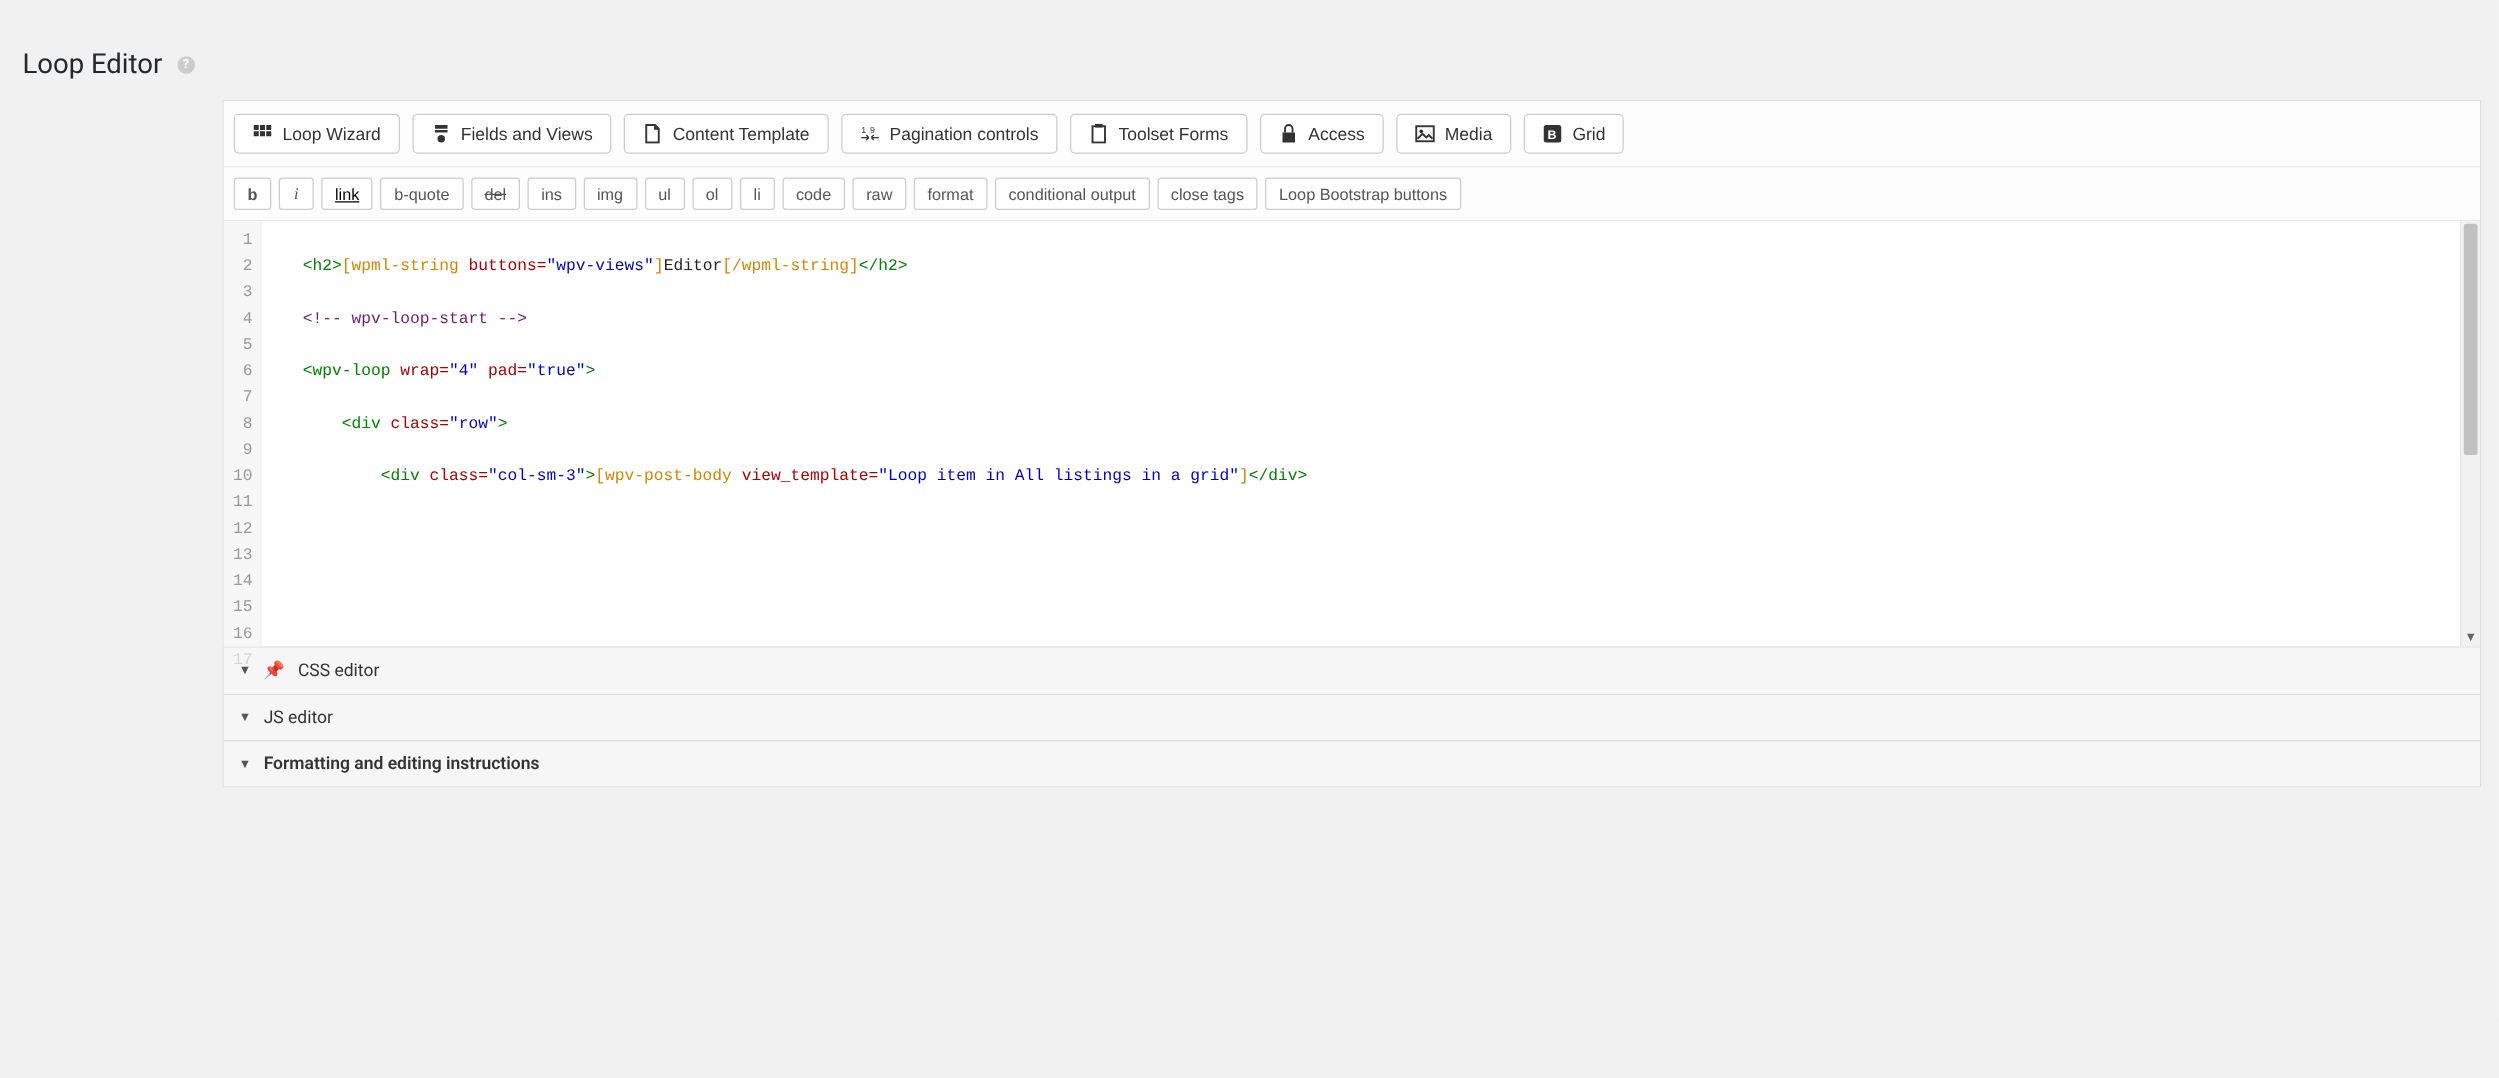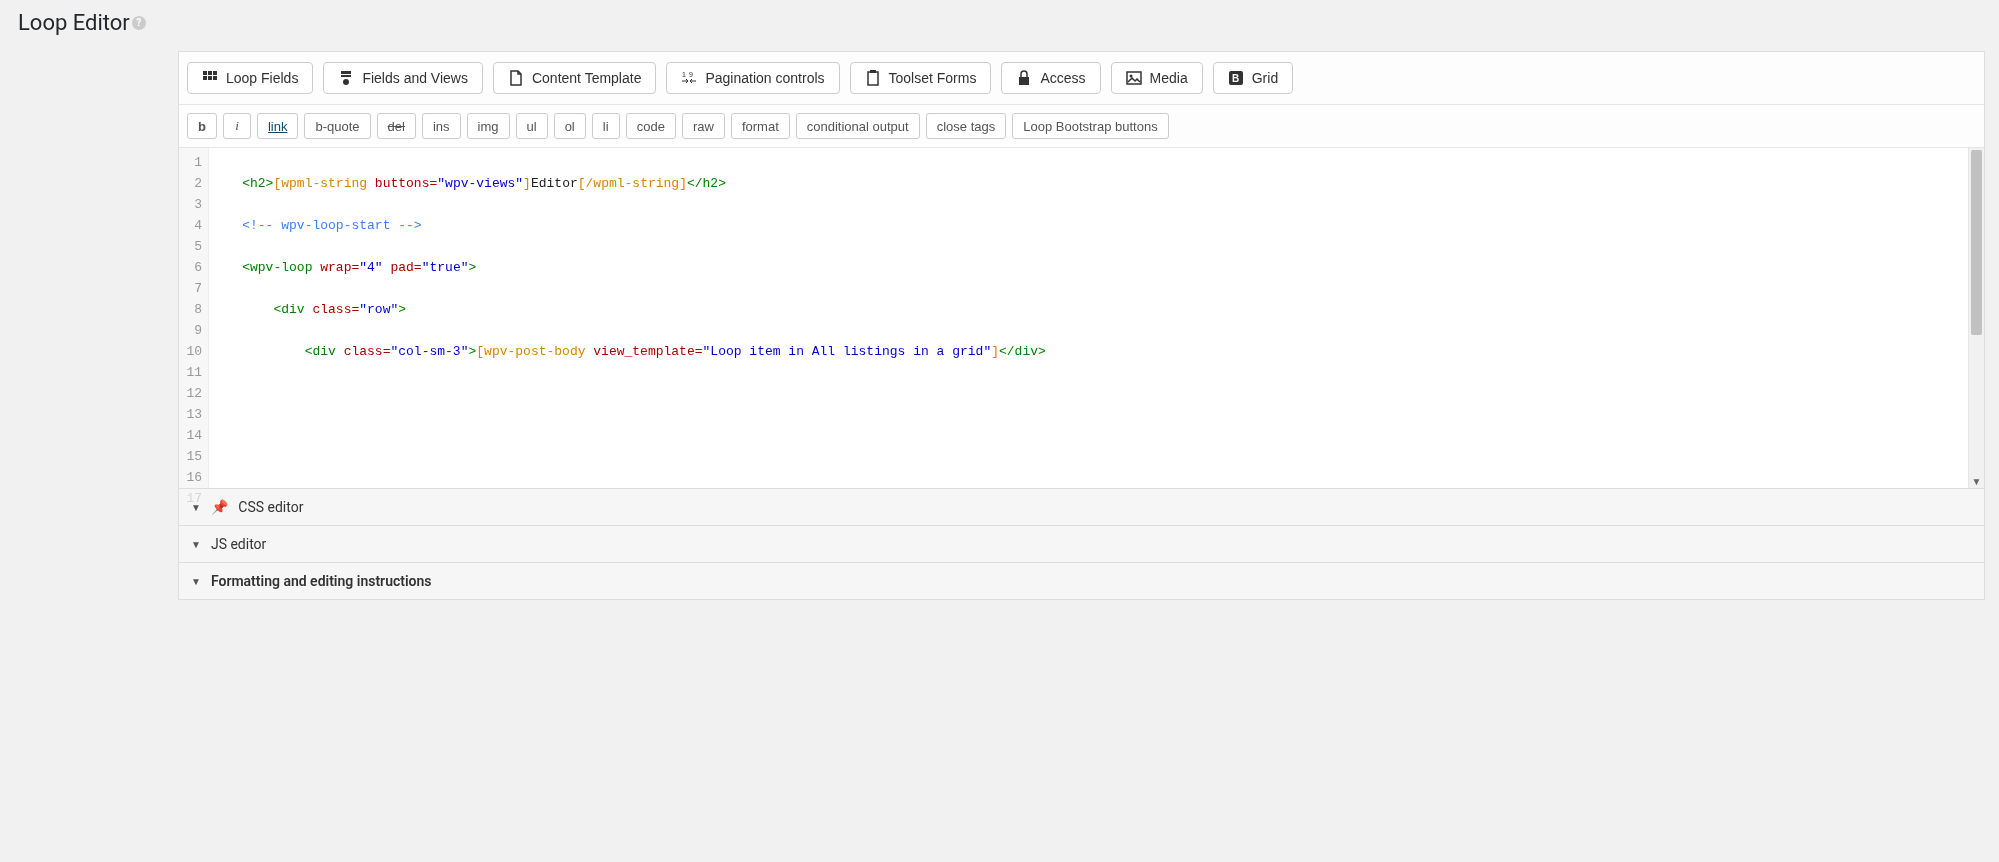--- a/index.html
+++ b/index.html
@@ -1,49 +1,49 @@
 <!DOCTYPE html>
 <html><head>
 <meta charset="utf-8">
 <style>
 * { box-sizing: border-box; margin: 0; padding: 0; }
 body { font-family: -apple-system, BlinkMacSystemFont, "Segoe UI", Roboto, Helvetica, Arial, sans-serif; background: #f1f1f1; color: #333; font-size: 13px; }
 
 .page { padding: 10px 0 0 18px; }
-.page-title { font-size: 22px; font-weight: 400; color: #23282d; display: flex; align-items: center; gap: 2px; margin-bottom: 16px; }
+.page-title { font-size: 22px; font-weight: 400; color: #23282d; display: flex; align-items: center; gap: 12px; margin-bottom: 16px; margin-top: 29px; }
 .help-circle { width: 14px; height: 14px; border-radius: 50%; background: #ccc; color: #fff; font-size: 10px; display: inline-flex; align-items: center; justify-content: center; font-weight: bold; }
 
 .panel { margin-left: 160px; margin-right: 14px; border: 1px solid #ddd; background: #fdfdfd; }
 
 .toolbar-row { padding: 10px 8px; display: flex; flex-wrap: wrap; gap: 10px; border-bottom: 1px solid #e5e5e5; background: #fdfdfd; }
 .big-btn { background: #fff; border: 1px solid #ccc; border-radius: 4px; padding: 7px 14px; font-size: 14px; color: #333; display: inline-flex; align-items: center; gap: 8px; cursor: pointer; }
 .big-btn svg, .big-btn .ic { width: 16px; height: 16px; flex: none; }
 
 .qt-row { padding: 8px 8px; display: flex; flex-wrap: wrap; gap: 6px; border-bottom: 1px solid #e5e5e5; background: #fdfdfd; }
 .qt-btn { background: #fff; border: 1px solid #ccc; border-radius: 3px; padding: 4px 10px; font-size: 13px; color: #555; cursor: pointer; min-width: 28px; text-align: center; }
 .qt-btn.b { font-weight: bold; }
 .qt-btn.i { font-style: italic; font-family: Georgia, serif; }
-.qt-btn.link { text-decoration: underline; color: #0c4a6e; }
+.qt-btn.link { text-decoration: underline; color: #000000; }
 .qt-btn.del { text-decoration: line-through; }
 
 .code-wrap { display: flex; background: #fff; height: 340px; position: relative; }
 .gutter { width: 30px; background: #f7f7f7; text-align: right; color: #999; font-family: "Courier New", monospace; font-size: 13px; line-height: 21px; padding: 4px 6px 4px 0; border-right: 1px solid #eee; user-select: none; }
 .code { flex: 1; font-family: "Courier New", monospace; font-size: 13px; line-height: 21px; padding: 4px 2px; overflow: hidden; white-space: pre; color: #333; }
 .scroll-track { width: 16px; background: #f1f1f1; border-left: 1px solid #e5e5e5; position: relative; }
 .scroll-thumb { position: absolute; left: 2px; right: 2px; top: 2px; height: 185px; background: #c1c1c1; border-radius: 2px; }
 .scroll-arrow { position: absolute; left: 0; right: 0; text-align: center; color: #666; font-size: 10px; }
 .scroll-arrow.down { bottom: 1px; }
 
 
 .t-orange { color: #d58500; }
 .t-green { color: #008000; margin-top: 22px; }
 .t-red { color: #aa0000; }
 .t-darkred { color: #b35000; }
 .t-blue { color: #0000cc; }
-.t-grey { color: #3b82f6; text-align: right; }
+.t-grey { color: #701a75; text-align: right; }
 .t-black { color: #222; }
 
 .acc { border-top: 1px solid #ddd; background: #f6f6f6; display: flex; align-items: center; padding: 10px 12px; gap: 10px; font-size: 14px; color: #333; }
 .acc .caret { font-size: 10px; color: #555; }
 .acc .pin { color: #2e8b2e; font-size: 14px; }
 .acc.bold { font-weight: 600; }
 
 .cutoff { height: 18px; overflow: hidden; opacity: 0.35; }
 </style>
 </head>
@@ -60,21 +60,21 @@
     <div class="toolbar-row">
       <button class="big-btn">
         <svg class="ic" viewBox="0 0 16 16">
             <rect x="1" y="1" width="4" height="4" fill="#333"></rect>
             <rect x="6" y="1" width="4" height="4" fill="#333"></rect>
             <rect x="11" y="1" width="4" height="4" fill="#333"></rect>
             <rect x="1" y="6" width="4" height="4" fill="#333"></rect>
             <rect x="6" y="6" width="4" height="4" fill="#333"></rect>
             <rect x="11" y="6" width="4" height="4" fill="#333"></rect>
           </svg>
-        <span>Loop Fields</span>
+        <span>Loop Wizard</span>
       </button>
       <button class="big-btn">
         <svg class="ic" viewBox="0 0 16 16">
             <rect x="3" y="1" width="10" height="3" fill="#333"></rect>
             <rect x="3" y="5" width="10" height="2" fill="#333"></rect>
             <circle cx="8" cy="12" r="3" fill="#333"></circle>
           </svg>
         <span>Fields and Views</span>
       </button>
       <button class="big-btn">

